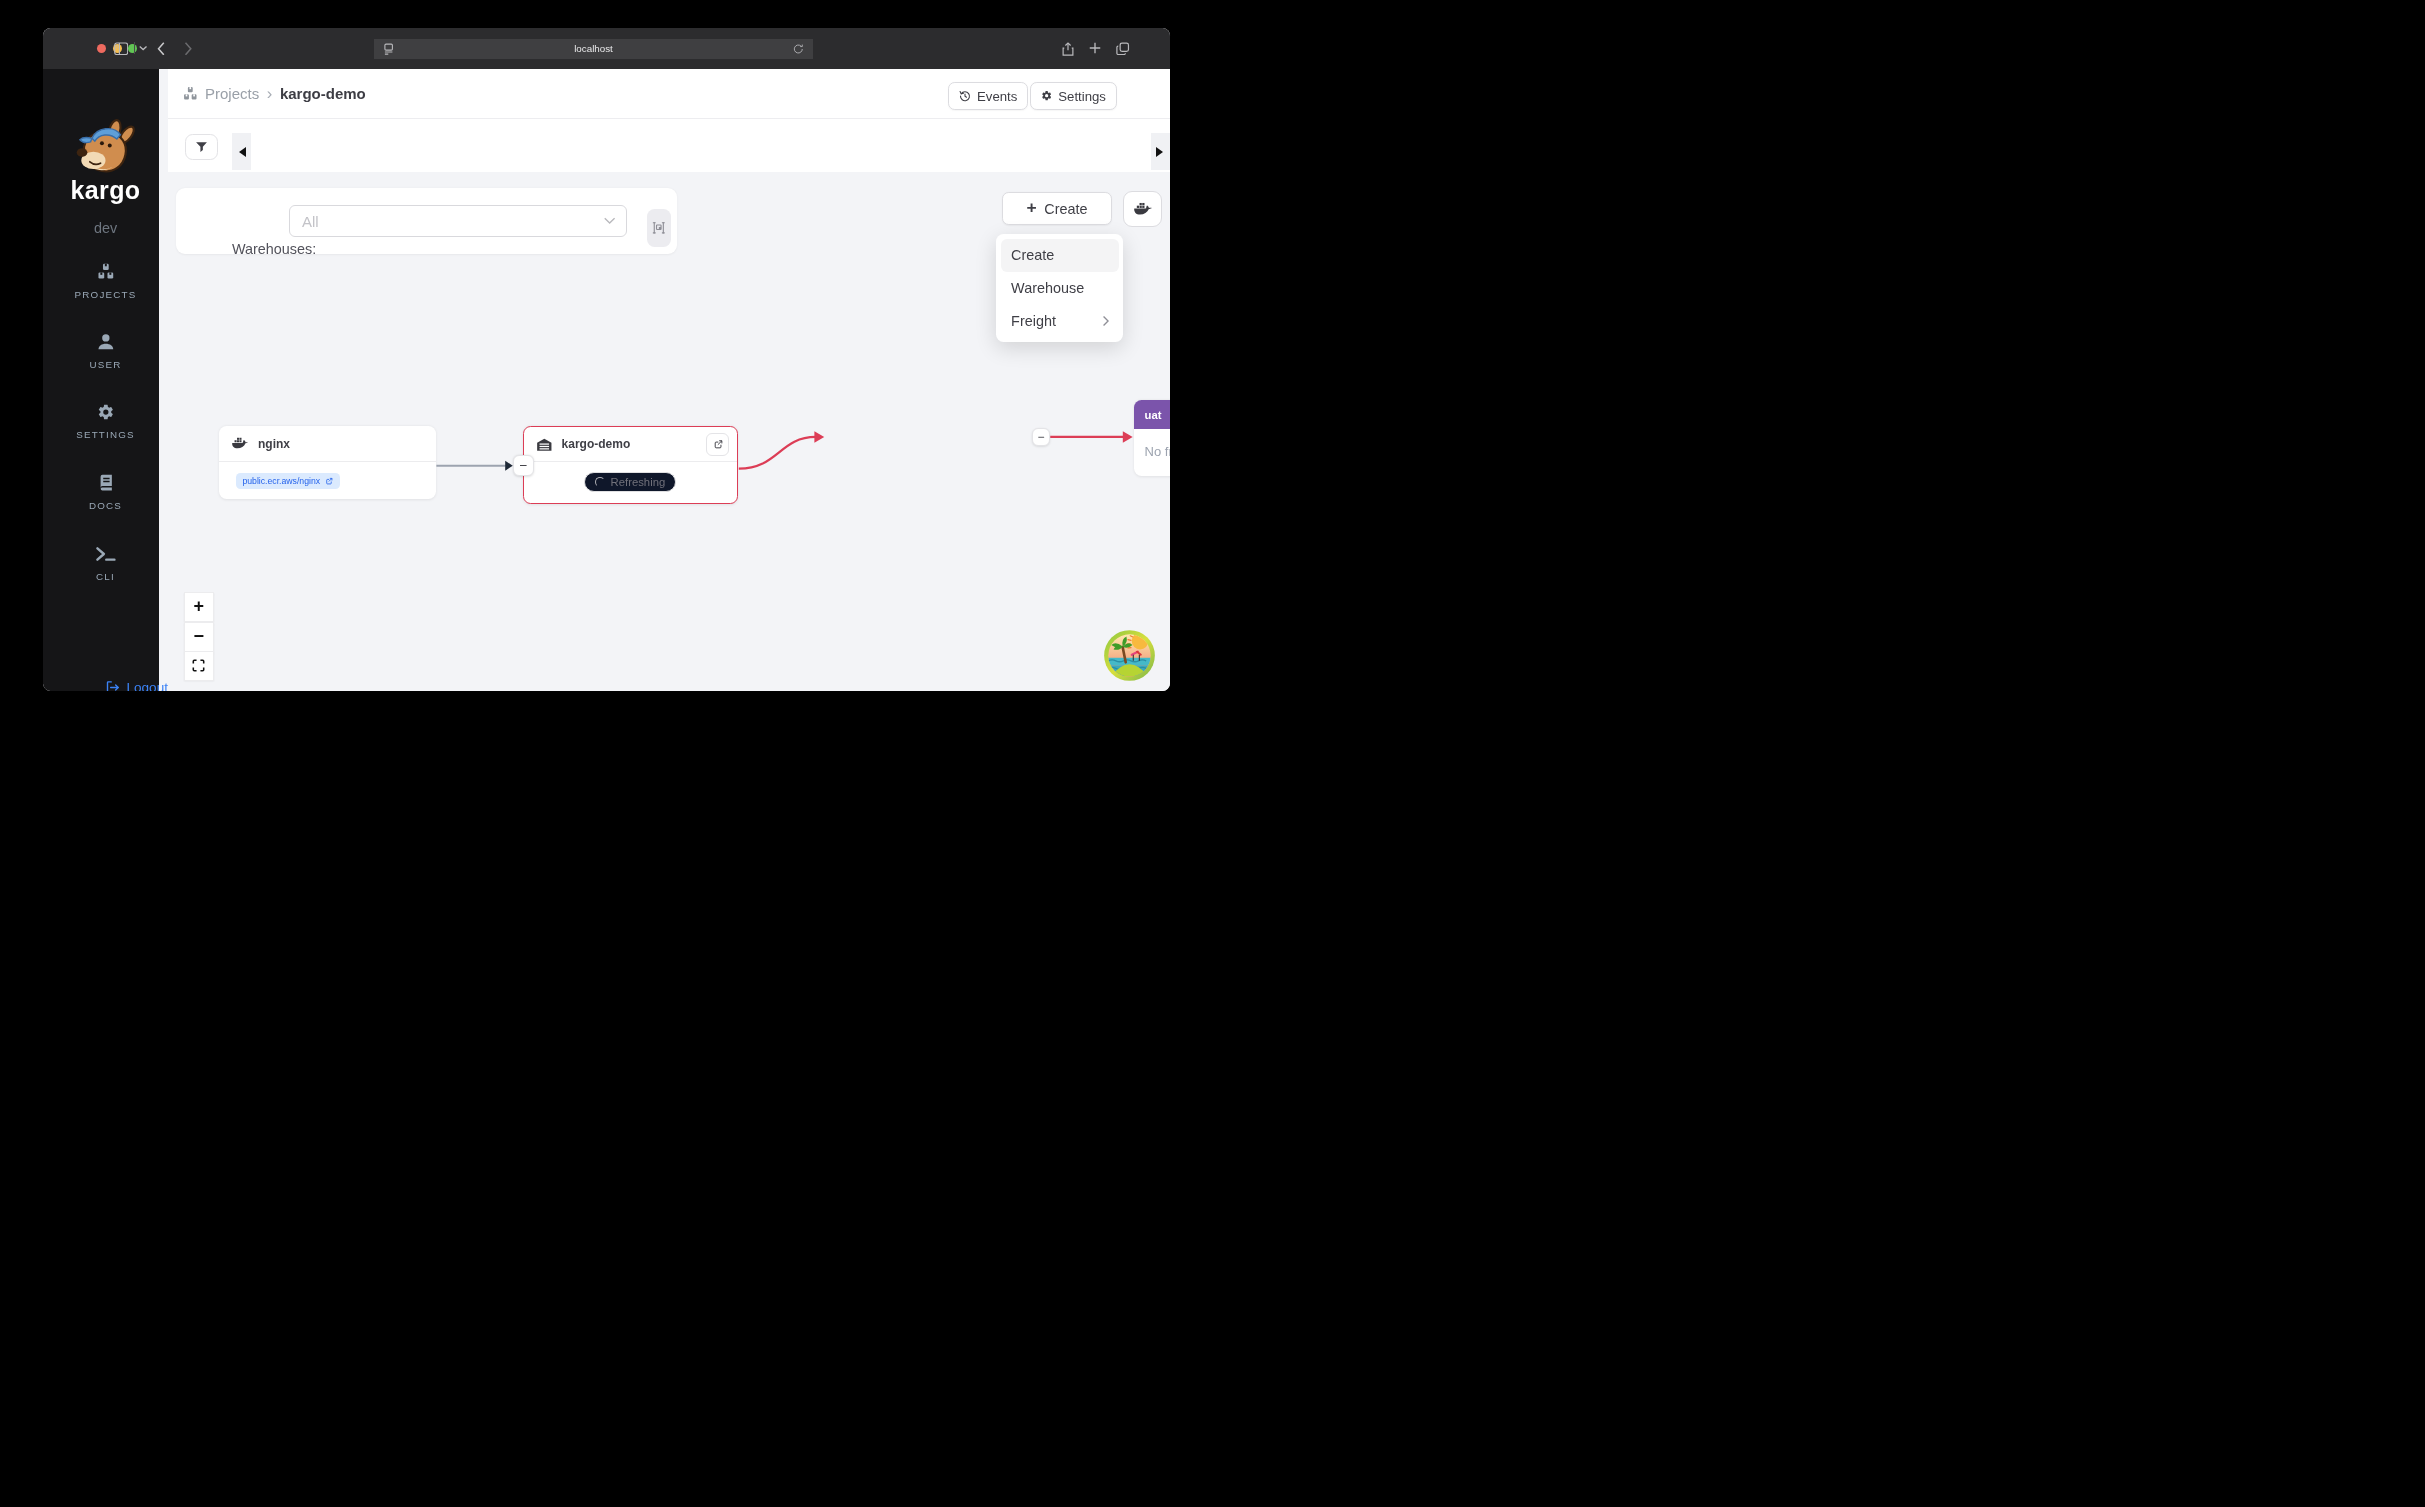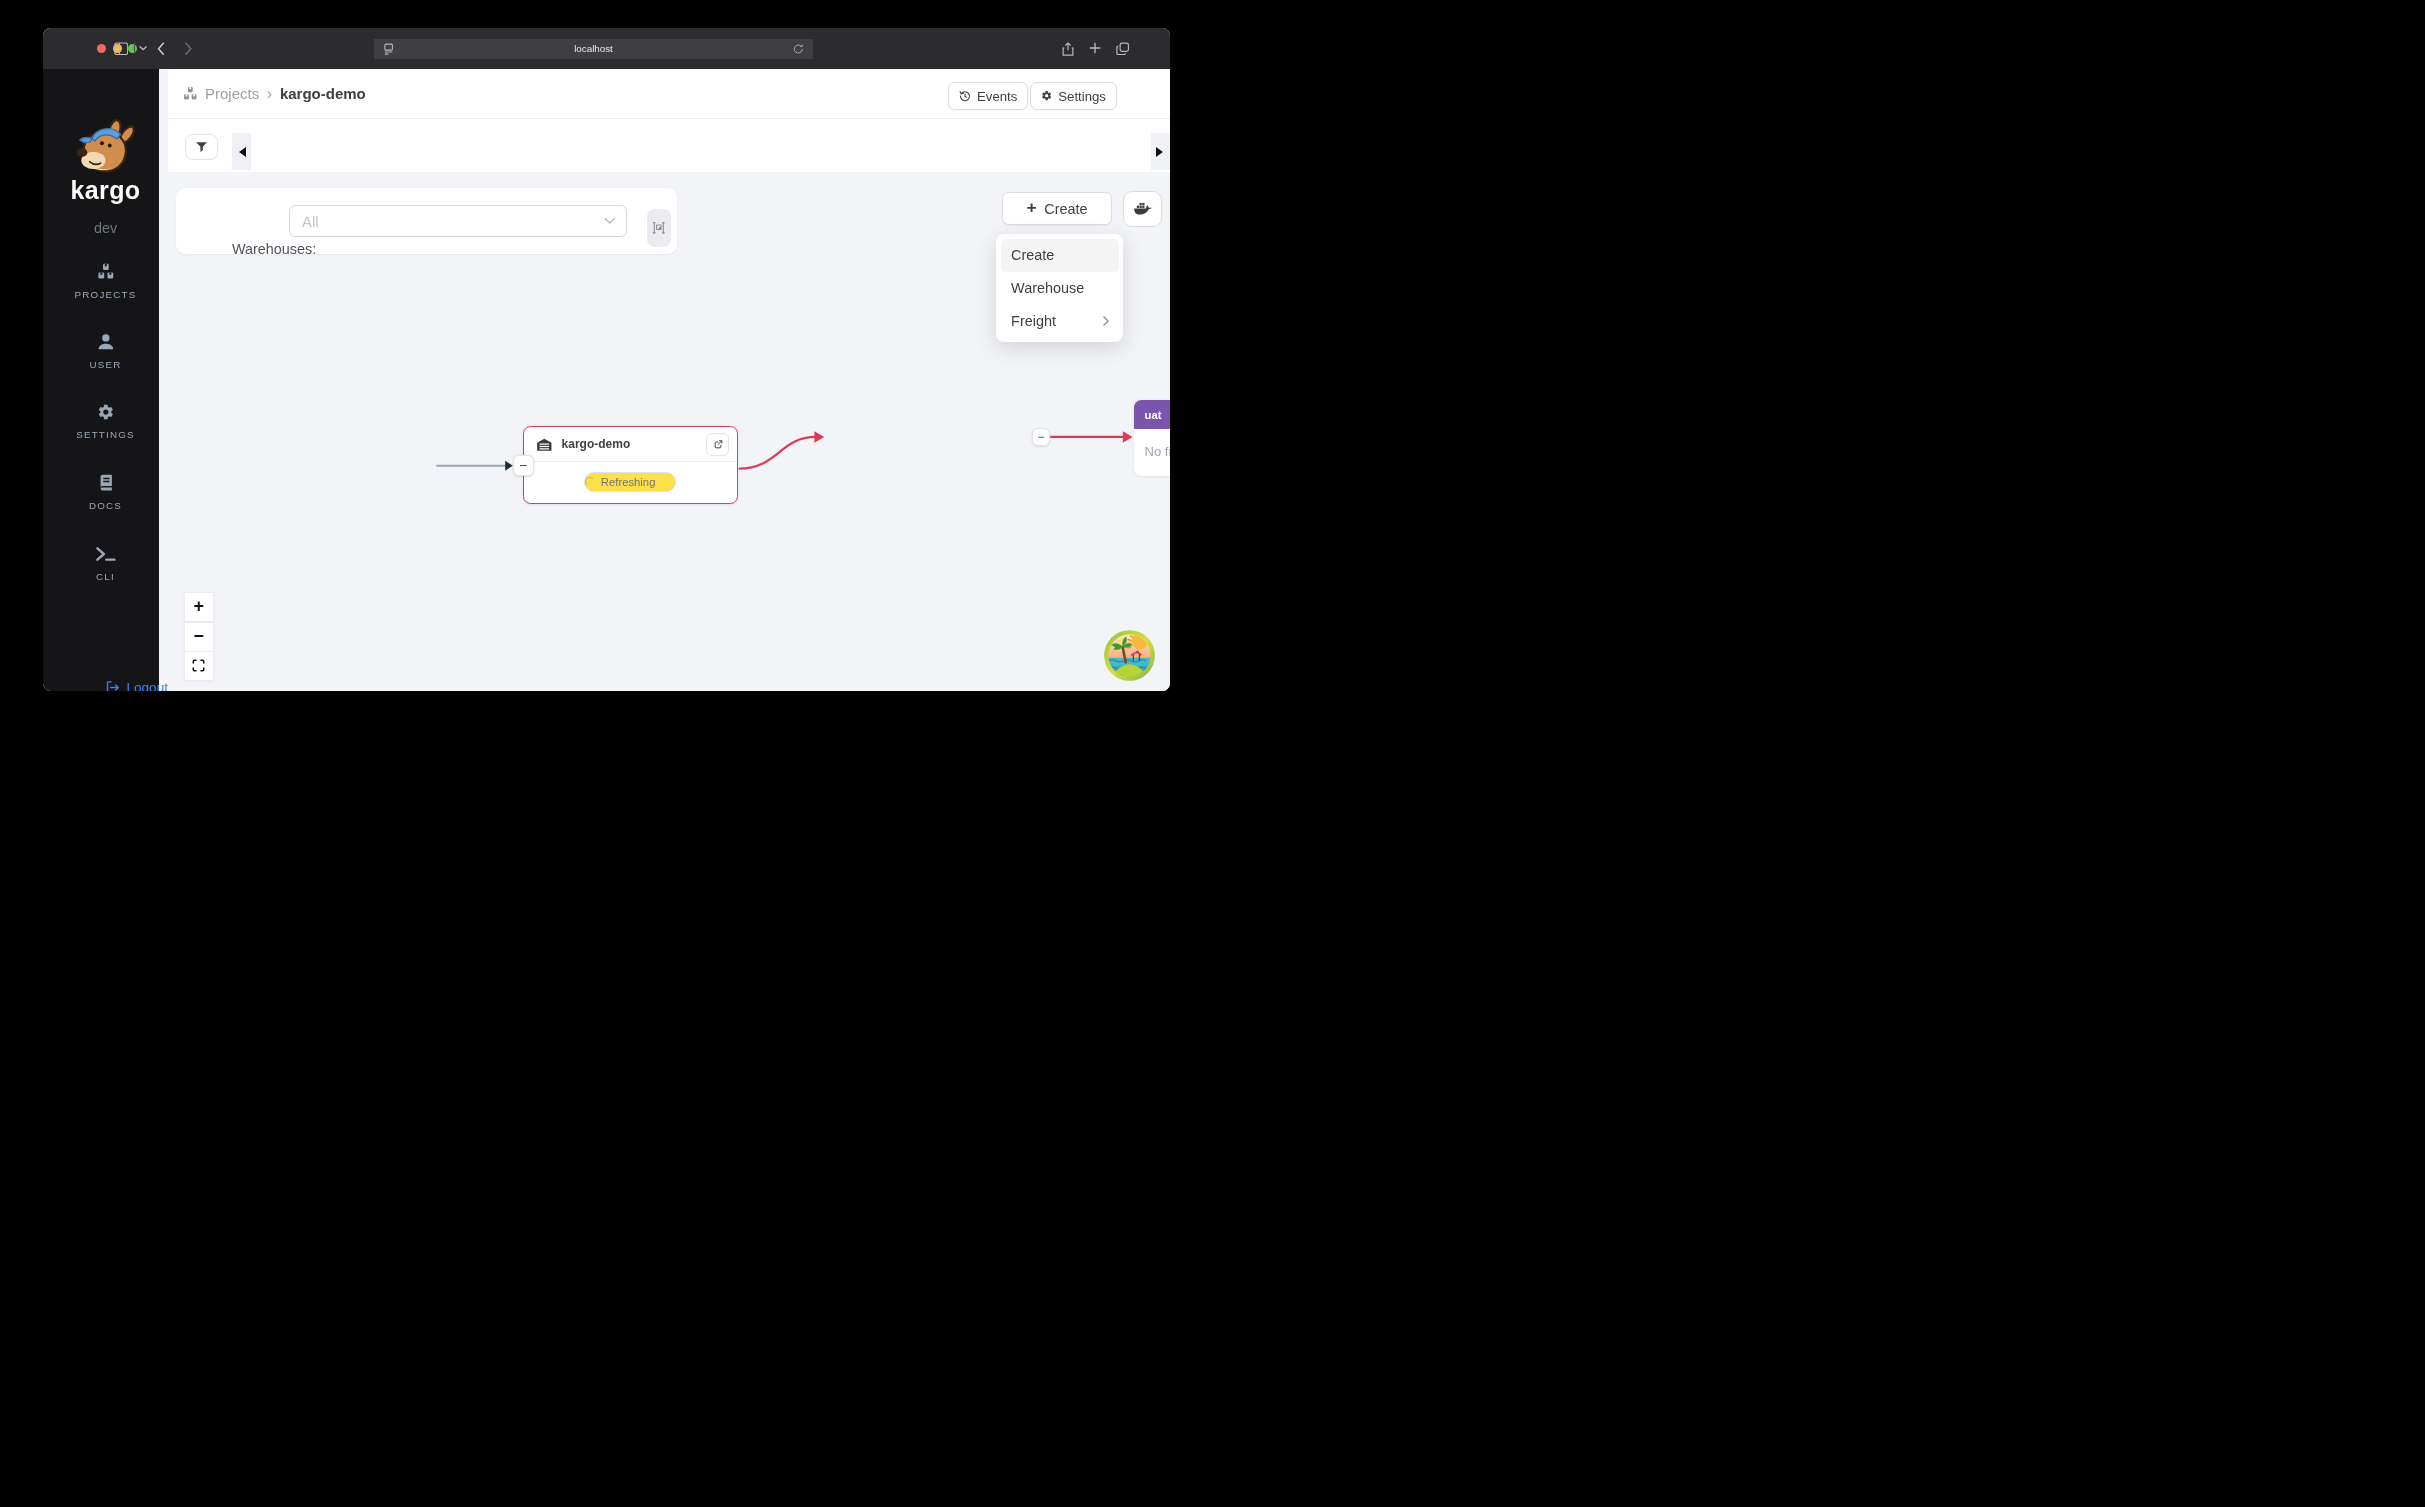--- a/index.html
+++ b/index.html
@@ -80,21 +80,21 @@
   .repo-pill{position:absolute;left:16.6px;top:47px;display:inline-flex;align-items:center;gap:4.5px;
     background:var(--link-bg);color:var(--link-blue);font-size:8.7px;border-radius:4.5px;
     padding:3px 6.8px;cursor:pointer}
   .stage-hdr{height:29px;border-radius:7.6px 7.6px 0 0;display:flex;align-items:center;padding:0 10.6px}
   .stage-title{color:#fff;font-size:11.3px;font-weight:bold}
   .stage-body{color:#9ca3af;font-size:13px;padding:15px 10.6px}
   .ext-btn{position:absolute;right:7.6px;top:6px;width:23px;height:23px;border:0.8px solid #e4e4e7;
     border-radius:6px;background:#fff;display:flex;align-items:center;justify-content:center;
     color:#3f3f46;cursor:pointer}
   .refresh-pill{position:absolute;left:541px;top:444px;width:92px;height:20.4px;border:0.8px solid #e0e0e2;
-    border-radius:10.6px;background:#fde047;display:flex;align-items:center;gap:6px;
+    border-radius:10.6px;background:#0f172a;display:flex;align-items:center;justify-content:center;gap:6px;
     color:#71717a;font-size:11.3px;z-index:3}
   .spin{width:9.8px;height:9.8px;border-radius:50%;border:1.5px solid transparent;border-top-color:#b0b0b6;
     border-left-color:#b0b0b6;animation:sp 1s linear infinite}
   @keyframes sp{to{transform:rotate(360deg)}}
   .handle{position:absolute;background:#fff;border:0.8px solid #e4e4e7;border-radius:6px;z-index:4;
     display:flex;align-items:center;justify-content:center;color:#3f3f46;
     box-shadow:0 0.8px 2.3px rgba(0,0,0,.12);cursor:pointer}
   
   .zbtn{position:absolute;left:141px;width:29.5px;height:29.5px;background:#fff;border:0.8px solid #ececee;
     display:flex;align-items:center;justify-content:center;font-size:18px;color:#111;
@@ -331,20 +331,41 @@
     <div class="menu-item hl">Create</div>
     <div class="menu-item">Warehouse</div>
     <div class="menu-item">
       <span>Freight</span>
       <svg class="chev" width="7.6" height="12" viewBox="0 0 10 16" fill="none" stroke="currentColor" stroke-width="1.8">
           <polyline points="2,2 8,8 2,14"></polyline>
         </svg>
     </div>
   </div>
 
+  <div class="node" style="left:176px;top:398px;width:217px;height:73px">
+    <div class="node-hdr" style="height:36px">
+      <svg width="18" height="15" viewBox="0 0 26 22" fill="#3a3a40">
+        <rect x="5" y="6.2" width="3" height="3"></rect>
+          <rect x="8.6" y="6.2" width="3" height="3"></rect>
+          <rect x="12.2" y="6.2" width="3" height="3"></rect>
+        <rect x="8.6" y="2.6" width="3" height="3"></rect>
+          <rect x="12.2" y="2.6" width="3" height="3"></rect>
+        <path d="M24.6 9.6c-.7-.5-2.3-.7-3.5-.4-.2-1.1-.9-2.1-1.9-2.8l-.7-.4-.4.7c-.6.9-.8 2.1-.6 3-.5.3-1.5.4-2.2.4H1.6c-.3 1.8.2 4.1 1.6 5.7C4.6 17.3 6.6 18 9.2 18c5.6 0 9.8-2.6 11.8-7.3 1.2 0 2.4-.3 3-1 .3-.3.6-.8.8-1.3z"></path>
+      </svg>
+      <span class="node-title">nginx</span>
+    </div>
+    <span class="repo-pill">
+      <span>public.ecr.aws/nginx</span>
+      <svg width="8.3" height="8.3" viewBox="0 0 24 24" fill="none" stroke="currentColor" stroke-width="2.4">
+        <path d="M14 4h6v6"></path>
+          <path d="M20 4l-9 9"></path>
+          <path d="M18 13v5a2 2 0 0 1-2 2H7a2 2 0 0 1-2-2V9a2 2 0 0 1 2-2h5"></path>
+      </svg>
+    </span>
+  </div>
 
   <div class="node" style="left:480px;top:398px;width:215px;height:78px;border:1.1px solid var(--error-red)">
     <div class="node-hdr" style="height:35px">
       <svg width="16.6" height="15" viewBox="0 0 24 22" fill="#3a3a40">
         <path d="M1.5 8.5 12 2.5l10.5 6V20h-21z"></path>
         <rect x="5" y="9.5" width="14" height="1.8" fill="#fff"></rect>
           <rect x="5" y="13" width="14" height="1.8" fill="#fff"></rect>
           <rect x="5" y="16.5" width="14" height="1.8" fill="#fff"></rect>
       </svg>
       <span class="node-title">kargo-demo</span>

